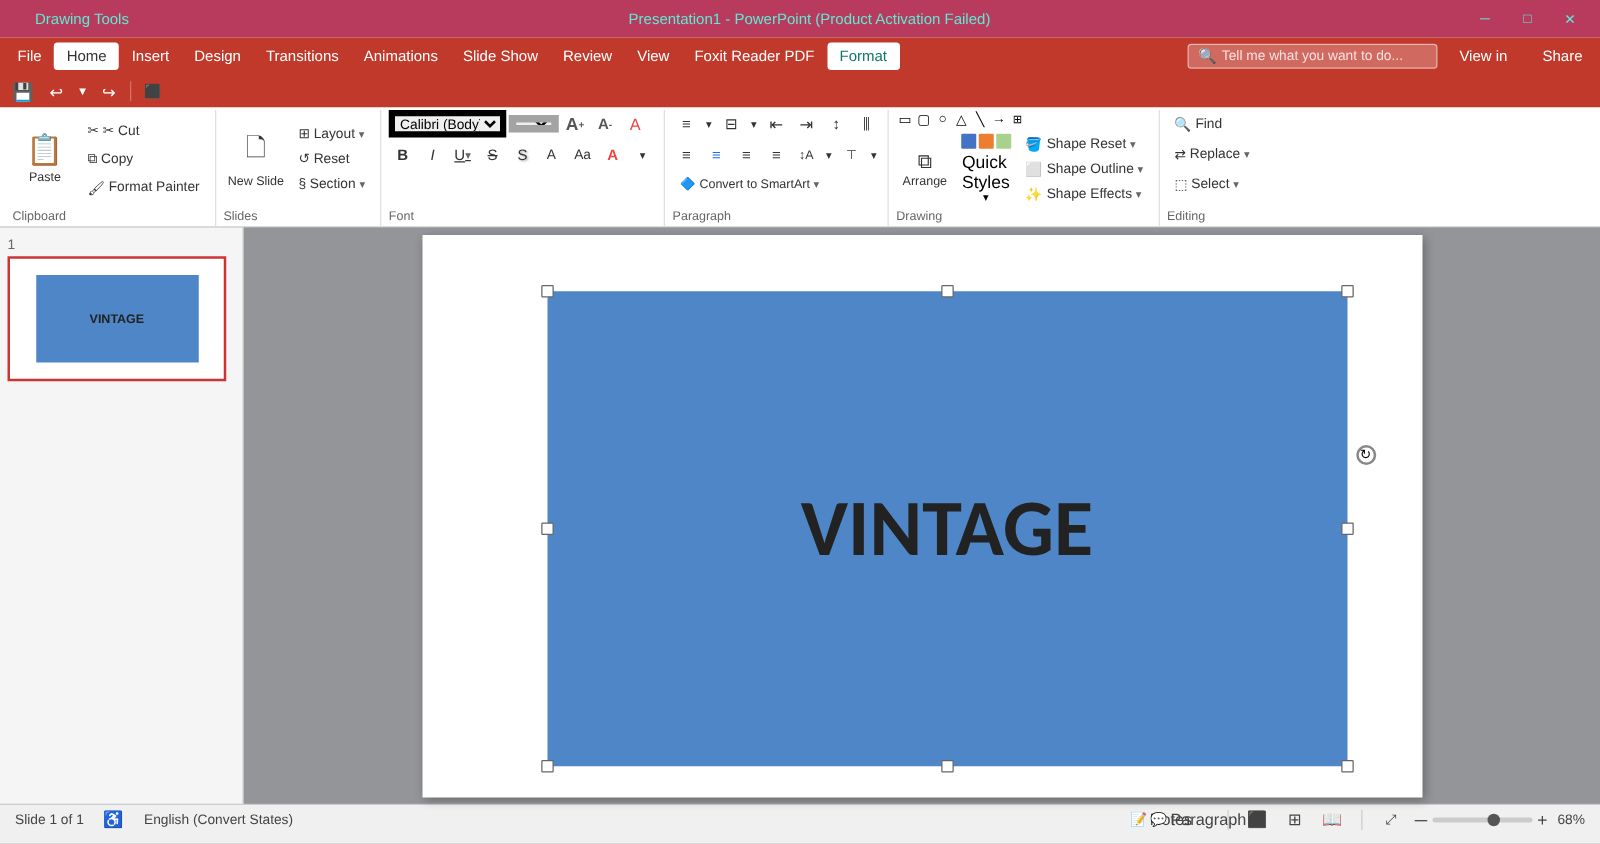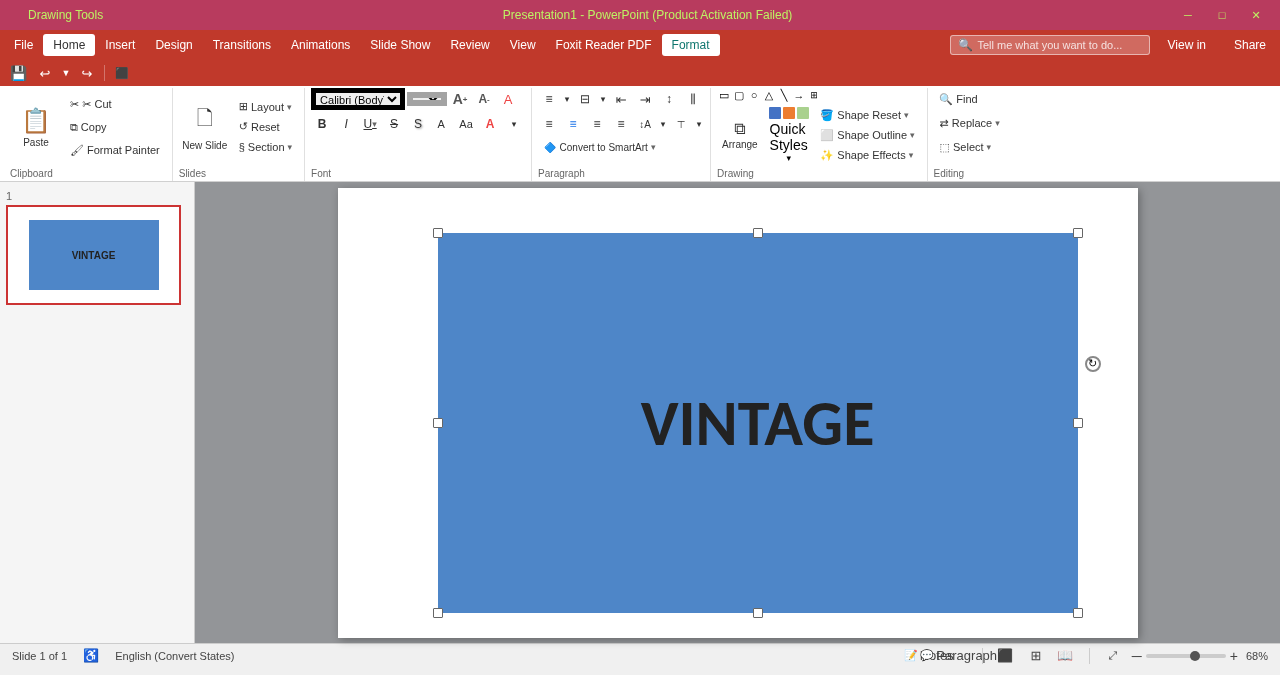--- a/index.html
+++ b/index.html
@@ -6,21 +6,21 @@
     body { font-family: 'Segoe UI', Arial, sans-serif; font-size: 12px; background: #f0f0f0; overflow: hidden; user-select: none; }
 
     
     #title-bar {
       height: 30px;
       background: #b83b5e;
       display: flex;
       align-items: center;
       justify-content: space-between;
       padding: 0 8px;
-      color: #bef264;
+      color: #5eead4;
     }
     #title-bar .title { flex: 1; text-align: center; font-size: 12px; }
     #title-bar .window-controls { display: flex; gap: 2px; }
     #title-bar .window-controls span {
       width: 32px; height: 30px; display: flex; align-items: center; justify-content: center;
       cursor: pointer; font-size: 11px;
     }
 
     
     #menu-bar {

